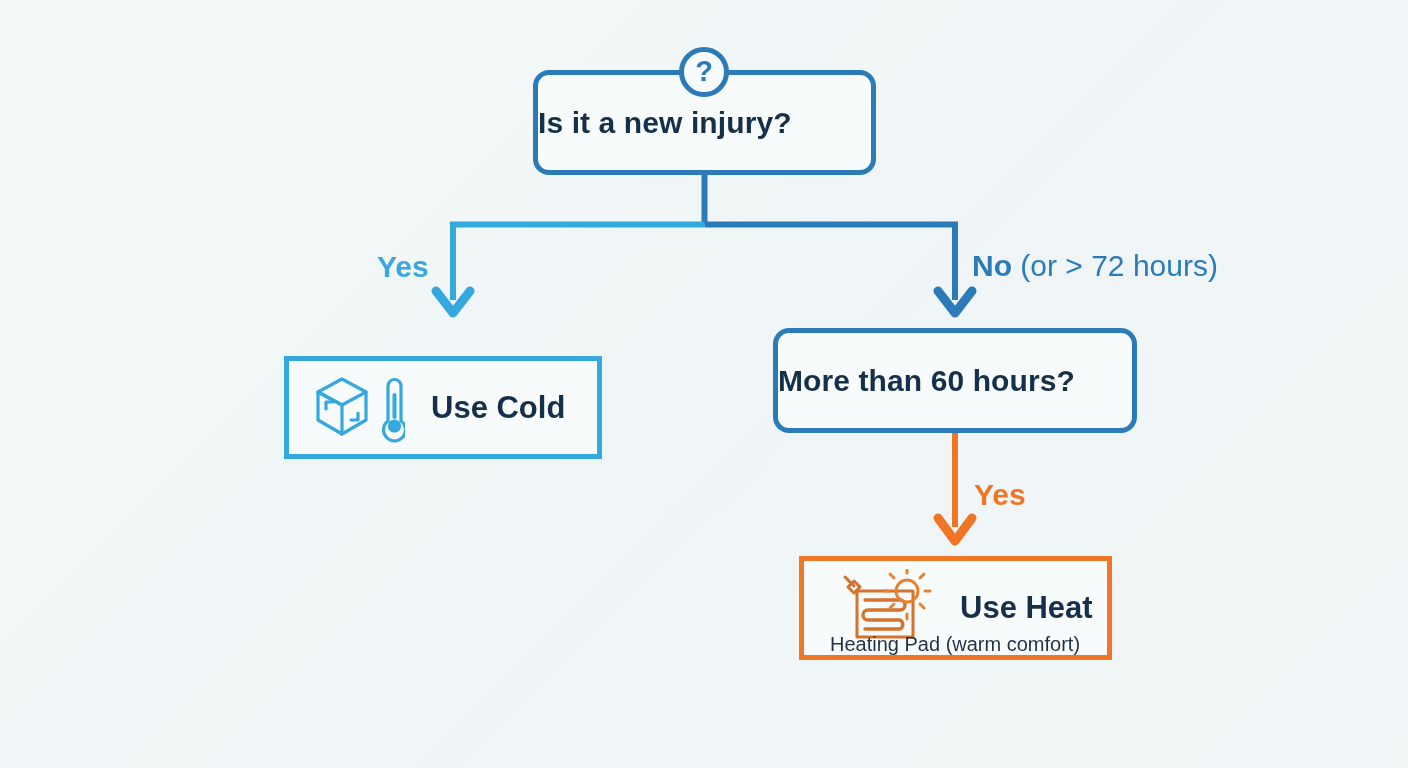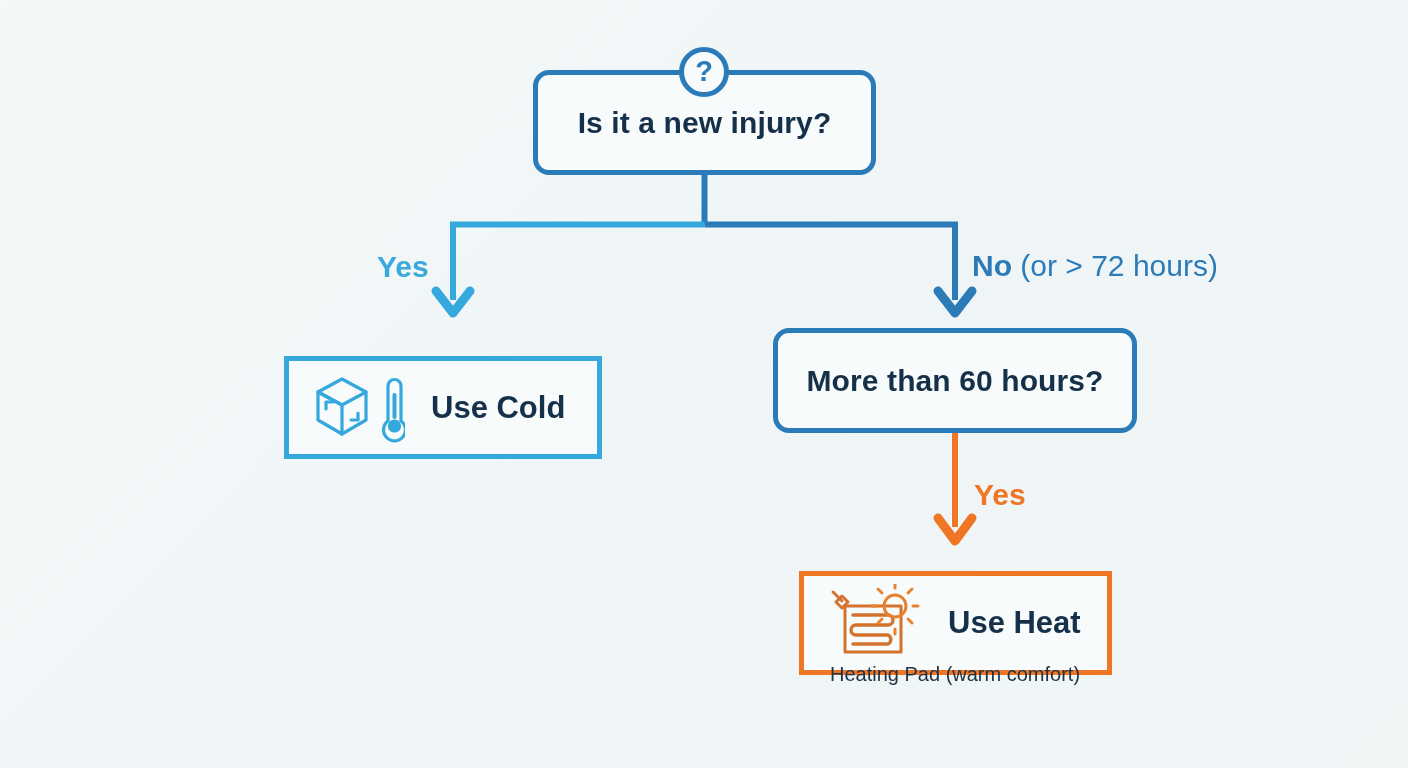--- a/index.html
+++ b/index.html
@@ -29,21 +29,21 @@
 
   
   .decision {
     position: absolute;
     box-sizing: border-box;
     background: #f7fbfb;
     border: 5px solid #2b7bb9;
     border-radius: 16px;
     display: flex;
     align-items: center;
-    justify-content: center;
+    justify-content: flex-start;
     z-index: 3;
   }
   .decision .label {
     font-size: 30px;
     font-weight: bold;
     color: #16304a;
     letter-spacing: 0.1px;
     white-space: nowrap;
   }
 
@@ -112,38 +112,38 @@
     width: 318px;
     height: 103px;
     border: 5px solid #35a8dd;
     padding-left: 22px;
     margin-top: 28px;
   }
   #node-cold .olabel { margin-left: 26px; }
 
   #node-heat {
     left: 799px;
-    top: 571px;
+    top: 556px;
     width: 313px;
     height: 104px;
     border: 5px solid #ee7624;
-    padding-left: 24px;
+    padding-left: 36px;
   }
   #node-heat .olabel { margin-left: 28px; }
 
   
   .caption {
     position: absolute;
     font-size: 20px;
     color: #1f3347;
     white-space: nowrap;
     z-index: 3;
   }
   #caption-cold { left: 325px; top: 444px; }
-  #caption-heat { left: 830px; top: 663px; }
+  #caption-heat { left: 830px; top: 633px; }
 
   
   .edge-label {
     position: absolute;
     font-size: 30px;
     white-space: nowrap;
     z-index: 4;
   }
   #label-yes-cold {
     left: 377px;

